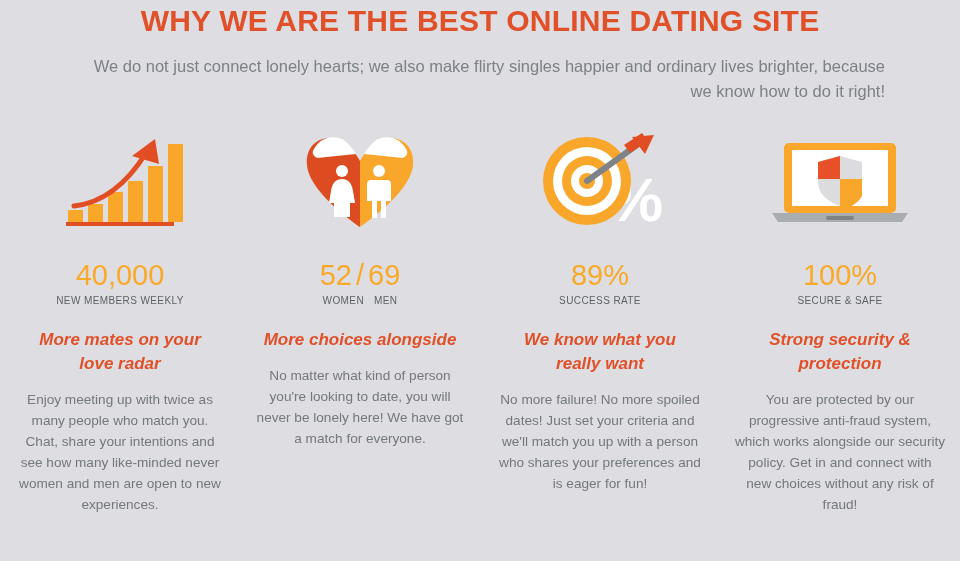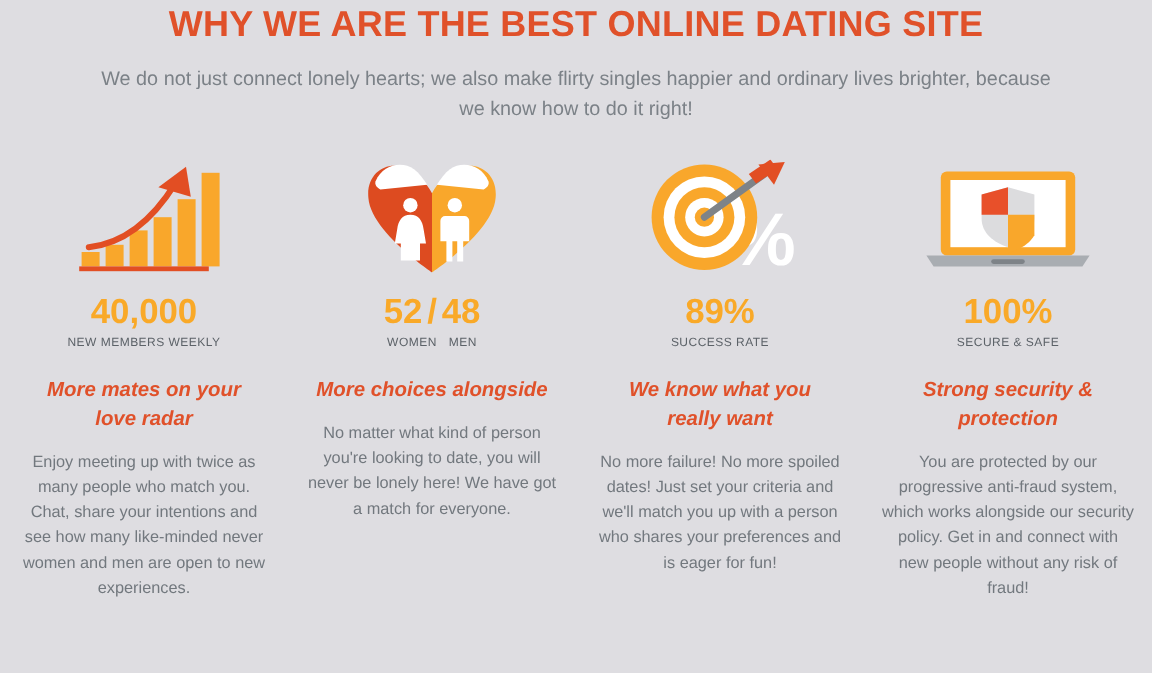--- a/index.html
+++ b/index.html
@@ -23,21 +23,21 @@
     text-align: center;
     color: #e0512a;
     font-size: 30px;
     font-weight: bold;
     letter-spacing: 0.2px;
     line-height: 42px;
     margin: 0;
     font-family: "Liberation Sans", sans-serif;
   }
   .page-subtitle {
-    text-align: center;
+    text-align: right;
     color: #7b8187;
     font-size: 16.5px;
     line-height: 25px;
     margin: 12px auto 0 auto;
     width: 810px;
     font-weight: normal;
   }
   .columns {
     display: flex;
     width: 960px;
@@ -54,23 +54,23 @@
   .icon-box {
     height: 105px;
     display: flex;
     align-items: center;
     justify-content: center;
     width: 100%;
   }
   .stat-value {
     color: #f9a928;
     font-size: 29px;
-    font-weight: bold;
+    font-weight: normal;
     line-height: 34px;
-    margin-top: 10px;
+    margin-top: 25px;
     text-align: right;
     white-space: nowrap;
   }
   .stat-value .slash {
     padding: 0 4px;
   }
   .stat-label {
     color: #5c6268;
     font-size: 10px;
     letter-spacing: 0.4px;
@@ -174,21 +174,21 @@
             <circle cx="41" cy="38" r="6"></circle>
             <path d="M41 46 c-7 0 -10 5 -11 12 l-2 12 h5 l0 14 h16 l0 -14 h5 l-2 -12 c-1 -7 -4 -12 -11 -12 Z"></path>
           </g>
           <g fill="#ffffff">
             <circle cx="78" cy="38" r="6"></circle>
             <path d="M70 47 h16 a4 4 0 0 1 4 4 v17 h-5 v17 h-5 v-17 h-4 v17 h-5 v-17 h-5 v-17 a4 4 0 0 1 4 -4 Z"></path>
           </g>
         </svg>
       </div>
       <div class="stat-value">
-        <span>52</span><span class="slash">/</span><span>48</span>
+        <span>52</span><span class="slash">/</span><span>69</span>
       </div>
       <div class="stat-label stat-label-split">
         <span>WOMEN</span>
         <span>MEN</span>
       </div>
       <div class="card-heading">More choices alongside</div>
       <div class="card-body">No matter what kind of person you're looking to date, you will never be lonely here! We have got a match for everyone.</div>
     </div>
 
     <div class="col">
@@ -221,17 +221,17 @@
           <g>
             <path d="M74 23 l22 6 v20 c0 12 -10 20 -22 24 c-12 -4 -22 -12 -22 -24 v-20 Z" fill="#dcdcde"></path>
             <path d="M74 23 l-22 6 v17 h22 Z" fill="#e8502a"></path>
             <path d="M74 46 h22 v17 c-4 7 -12 12 -22 15 Z" fill="#f9a72b"></path>
           </g>
         </svg>
       </div>
       <div class="stat-value">100%</div>
       <div class="stat-label">SECURE &amp; SAFE</div>
       <div class="card-heading">Strong security &amp; protection</div>
-      <div class="card-body">You are protected by our progressive anti-fraud system, which works alongside our security policy. Get in and connect with new people without any risk of fraud!</div>
+      <div class="card-body">You are protected by our progressive anti-fraud system, which works alongside our security policy. Get in and connect with new choices without any risk of fraud!</div>
     </div>
 
   </div>
 </div>
 
 </body></html>

